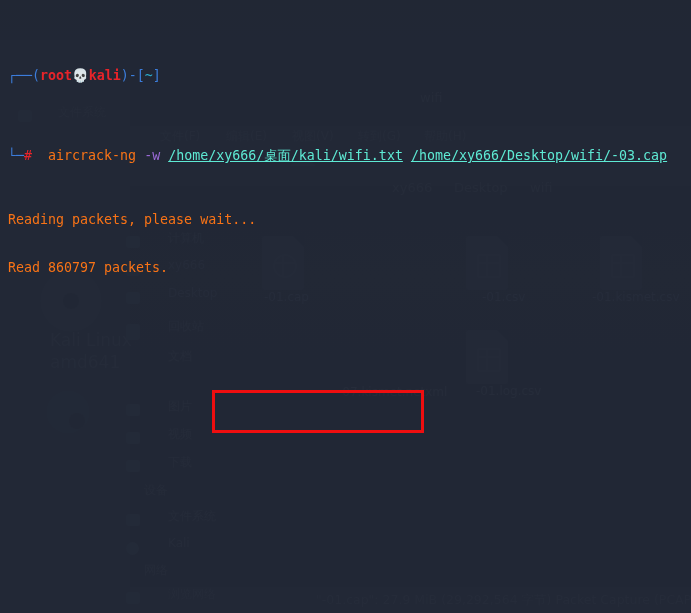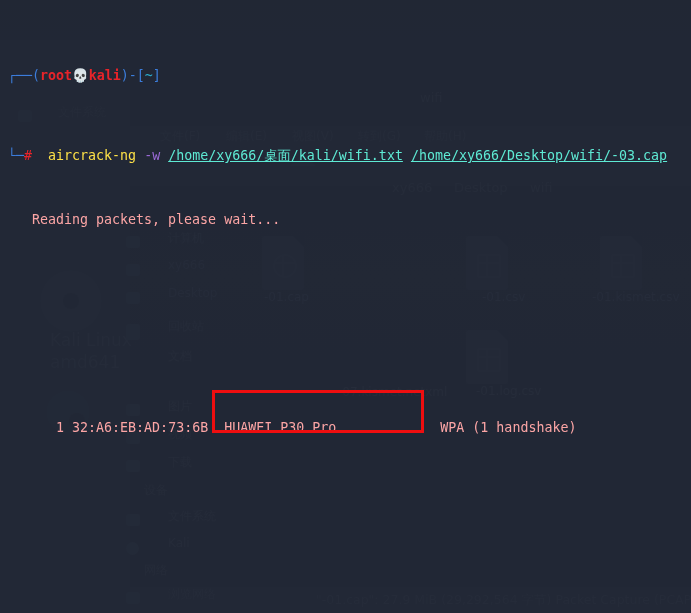--- a/index.html
+++ b/index.html
@@ -139,24 +139,24 @@
   }
   .line {
     height: 16px;
     padding-left: 8px;
     white-space: pre;
   }
   .c-blue   { color: #3c7ddc; }
   .c-red    { color: #e8242a; font-weight: bold; }
   .c-redp   { color: #e8242a; }
   .c-cyan   { color: #2aa9c9; }
-  .c-green  { color: #fde047; margin-top: 20px; }
+  .c-green  { color: #f97316; margin-top: 20px; }
   .c-purple { color: #9b6ad8; }
   .c-path   { color: #5eead4; text-decoration: underline; }
-  .c-out    { color: #fca5a5; margin-left: 24px; }
+  .c-out    { color: #f97316; }
   .skull    { color: #e6e9ee; }
 
   
   .prompt-corner { color: #3c7ddc; }
 
   
   #key-highlight {
     position: absolute;
     z-index: 20;
     left: 212px;
@@ -266,27 +266,27 @@
   <div id="terminal">
     <div id="term-lines">
 
       
       <div class="line"><span class="prompt-corner">┌──(</span><span class="c-red">root</span><span class="skull">💀</span><span class="c-red">kali</span><span class="c-blue">)-[</span><span class="c-cyan">~</span><span class="c-blue">]</span></div>
 
       
       <div class="line"><span class="prompt-corner">└─</span><span class="c-redp">#</span><span>  </span><span class="c-green">aircrack-ng</span><span> </span><span class="c-purple">-w</span><span> </span><span class="c-path">/home/xy666/桌面/kali/wifi.txt</span><span> </span><span class="c-path">/home/xy666/Desktop/wifi/-03.cap</span></div>
 
       <div class="line c-out">Reading packets, please wait...</div>
+      <div class="line c-out">Read 860797 packets.</div>
       <div class="line"> </div>
 
       
       <div class="line"> </div>
 
       
-      <div class="line c-out"><span>   </span><span>1</span><span> </span><span>32:A6:EB:AD:73:6B</span><span>  </span><span>HUAWEI P30 Pro</span><span>             </span><span>WPA (1 handshake)</span></div>
 
       
       
       
       
       
       
       
       
       

